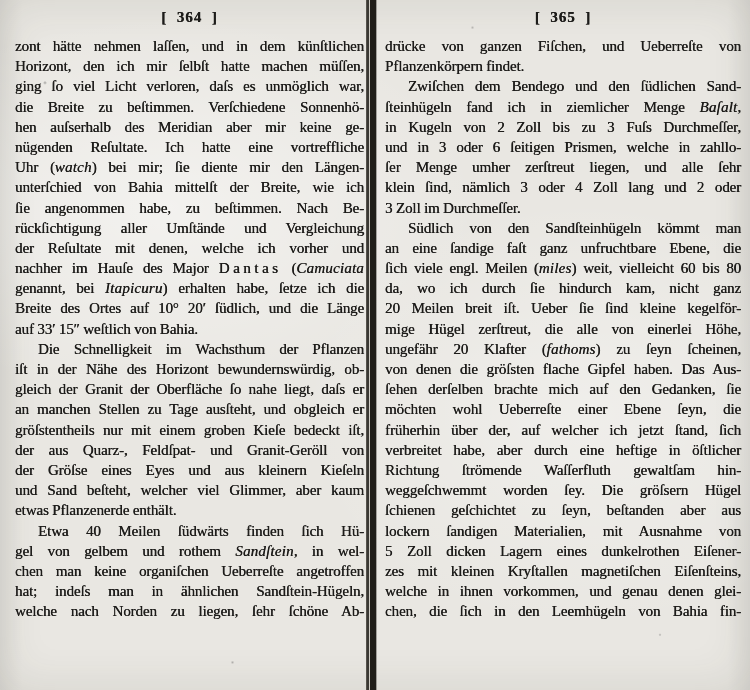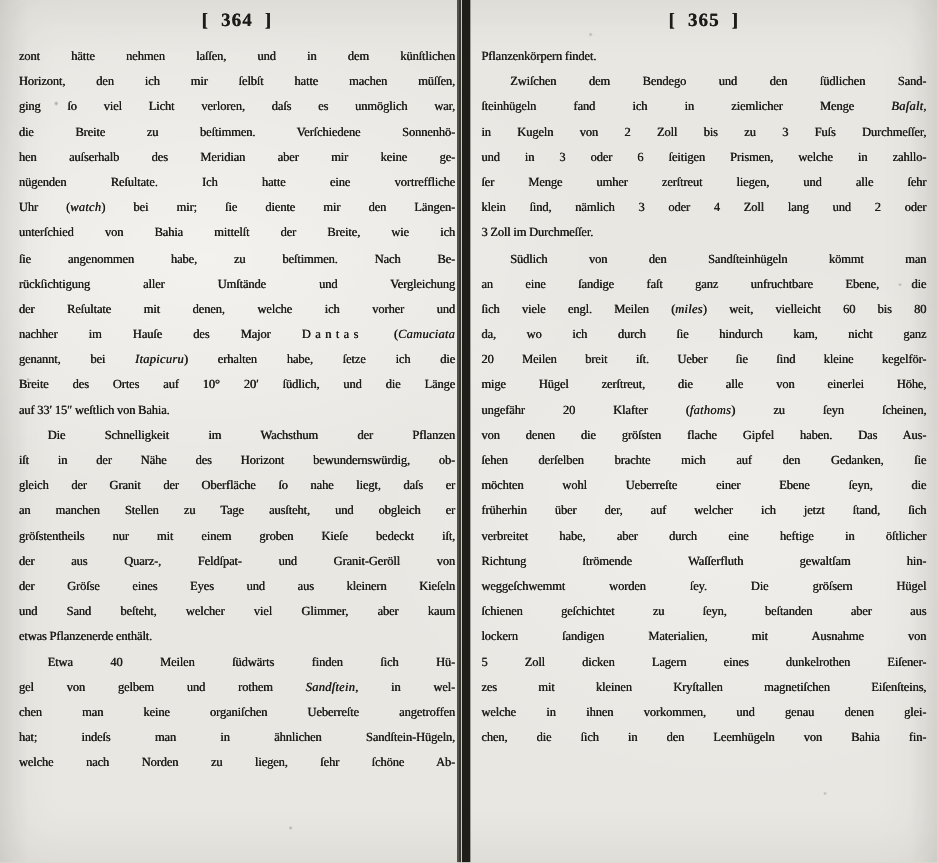--- a/index.html
+++ b/index.html
@@ -27,21 +27,21 @@
     padding-top:9px;height:19px;text-align:center;
     font-size:15px;font-weight:bold;letter-spacing:1px;white-space:pre;
     text-shadow:.3px 0 0 currentColor;
   }
   .lines{margin-top:8px;}
   .page-left .lines{margin-left:15px;margin-right:2px;}
   .page-right .lines{margin-left:7px;margin-right:9px;}
   .page-left .pagehead{margin-left:15px;margin-right:2px;}
   .page-right .pagehead{margin-left:7px;margin-right:9px;}
   .line{
-    height:20.2px;line-height:20.2px;font-size:10px;
+    height:20.2px;line-height:20.2px;font-size:15px;
     letter-spacing:-0.1px;word-spacing:-0.2px;
     text-align:justify;text-align-last:justify;
     white-space:nowrap;
     text-shadow:.3px 0 0 currentColor;
   }
   .line.e{text-align-last:left;}
   .line.p{text-indent:23px;}
   .line i{font-style:italic;letter-spacing:.2px;}
   .line .sp{letter-spacing:3.5px;}
   .gutter{
@@ -94,20 +94,21 @@
         <div class="line">hat;  indeſs man in ähnlichen Sandſtein-Hügeln,</div>
         <div class="line">welche nach Norden zu liegen, ſehr ſchöne Ab-</div>
       </div>
   </section>
 
   <div class="gutter"></div>
 
   <section class="page page-right">
     <div class="pagehead">[  365  ]</div>
     <div class="lines">
+        <div class="line">drücke von ganzen Fiſchen, und Ueberreſte von</div>
         <div class="line e">Pflanzenkörpern findet.</div>
         <div class="line p">Zwiſchen dem Bendego und den ſüdlichen Sand-</div>
         <div class="line">ſteinhügeln fand ich in ziemlicher Menge <i>Baſalt</i>,</div>
         <div class="line">in Kugeln von 2 Zoll bis zu 3 Fuſs Durchmeſſer,</div>
         <div class="line">und in 3 oder 6 ſeitigen Prismen, welche in zahllo-</div>
         <div class="line">ſer Menge umher zerſtreut liegen, und alle ſehr</div>
         <div class="line">klein ſind, nämlich 3 oder 4 Zoll lang und 2 oder</div>
         <div class="line e">3 Zoll im Durchmeſſer.</div>
         <div class="line p">Südlich von den Sandſteinhügeln kömmt man</div>
         <div class="line">an eine ſandige faſt ganz unfruchtbare Ebene, die</div>

